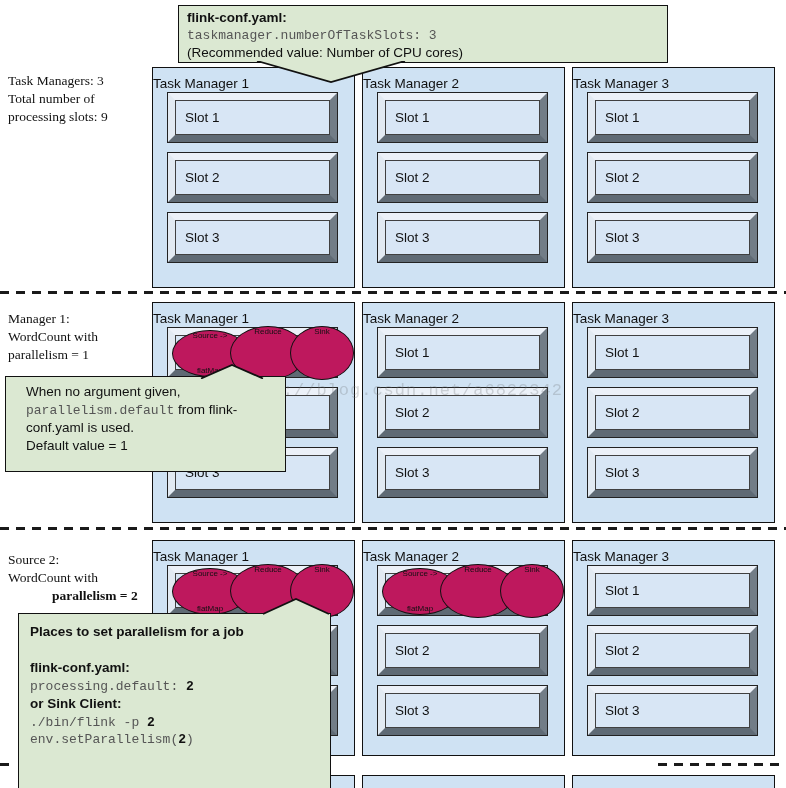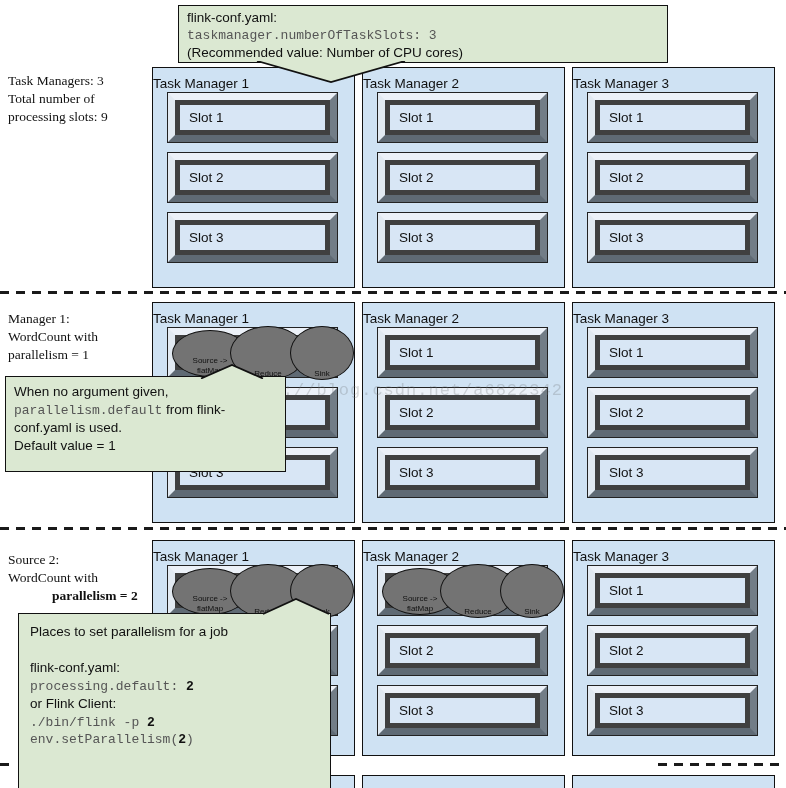--- a/index.html
+++ b/index.html
@@ -13,44 +13,44 @@
   .seclabel .bold{font-weight:bold;padding-left:44px;}
   .seclabel div{white-space:nowrap;}
   
   .tmbox{position:absolute; background:#cfe2f3; border:1.6px solid #111;
          box-sizing:border-box; z-index:1; overflow:visible;}
   .tmtitle{font-size:13.5px; padding:8px 0 1px;}
   .slot{position:relative; height:51px; margin:0 16px 9px 14px;
         border:1.5px solid #222; box-sizing:border-box; background:#d8e6f5;}
   .bevel{width:100%; height:100%; box-sizing:border-box; border:7px solid;
          border-color:#ecf1f8 #727d87 #5f6a74 #e2eaf2;}
-  .sinner{width:100%; height:100%; box-sizing:border-box; border:5px solid #404040;
+  .sinner{width:100%; height:100%; box-sizing:border-box; border:1px solid #404040;
           background:#d8e6f5; display:flex; align-items:center;
           padding-left:9px; font-size:13.5px;}
   .tasks{position:absolute; top:0; left:0; right:0; bottom:0;}
-  .ell{position:absolute; border:1.4px solid #111; background:#737373;
+  .ell{position:absolute; border:1.4px solid #111; background:#be185d;
        border-radius:50%; display:flex; flex-direction:column;
-       justify-content:flex-end; align-items:center; font-size:8px;
+       justify-content:space-between; align-items:center; font-size:8px;
        line-height:1.25; text-align:center;}
   .ell0{left:4px;  top:2px;  width:74px; height:45px; z-index:2;}
   .ell1{left:62px; top:-2px; width:74px; height:52px; z-index:3;}
   .ell2{left:122px;top:-2px; width:62px; height:52px; z-index:4;}
   
   .dash{position:absolute; height:3px; z-index:3;
         background:repeating-linear-gradient(90deg,#1a1a1a 0 9px,transparent 9px 16px);}
   
   .callout{position:absolute; background:#dbe8d2; border:1.6px solid #111;
            box-sizing:border-box; z-index:6; font-size:13.5px; line-height:1.32;}
   .ptr{position:absolute; z-index:7;}
-  .bold{font-weight:normal;}
+  .bold{font-weight:bold;}
   .mono{font-family:"Liberation Mono","DejaVu Sans Mono",monospace;
         font-size:13px; color:#555;}
   .mono b{color:#111; font-weight:bold;}
   .co-top{left:178px; top:5px; width:490px; height:58px; padding:3px 8px;}
-  .co-ex1{left:5px; top:376px; width:281px; height:96px; padding:6px 8px;}
+  .co-ex1{left:5px; top:376px; width:281px; height:96px; padding:6px 20px;}
   .co-ex2{left:18px; top:613px; width:313px; height:177px; padding:9px 11px;
           line-height:1.36;}
   .co-ex2 .title{margin-bottom:18px;}
   
   .watermark{position:absolute; left:238px; top:381px; z-index:4;
              font-family:"Liberation Mono","DejaVu Sans Mono",monospace;
              font-size:17px; letter-spacing:1px; color:rgba(110,115,120,0.28);
              white-space:nowrap;}
 </style>
 </head>
@@ -352,18 +352,18 @@
     <div>Default value = 1</div>
   </div>
 
   <svg class="ptr" style="left:262px; top:598px;" width="68" height="17">
     <path d="M1,16 L34,1 L67,16" fill="#dbe8d2" stroke="#111" stroke-width="1.8"></path>
   </svg>
   <div class="callout co-ex2" id="co-ex2">
     <div class="bold title">Places to set parallelism for a job</div>
   <div class="bold">flink-conf.yaml:</div>
       <div class="mono"><span>processing.default: </span><b>2</b><span></span></div>
-      <div class="bold">or Flink Client:</div>
+      <div class="bold">or Sink Client:</div>
       <div class="mono"><span>./bin/flink -p </span><b>2</b><span></span></div>
       <div class="mono"><span>env.setParallelism(</span><b>2</b><span>)</span></div>
     </div>
 
 </div>
 
 </body></html>

